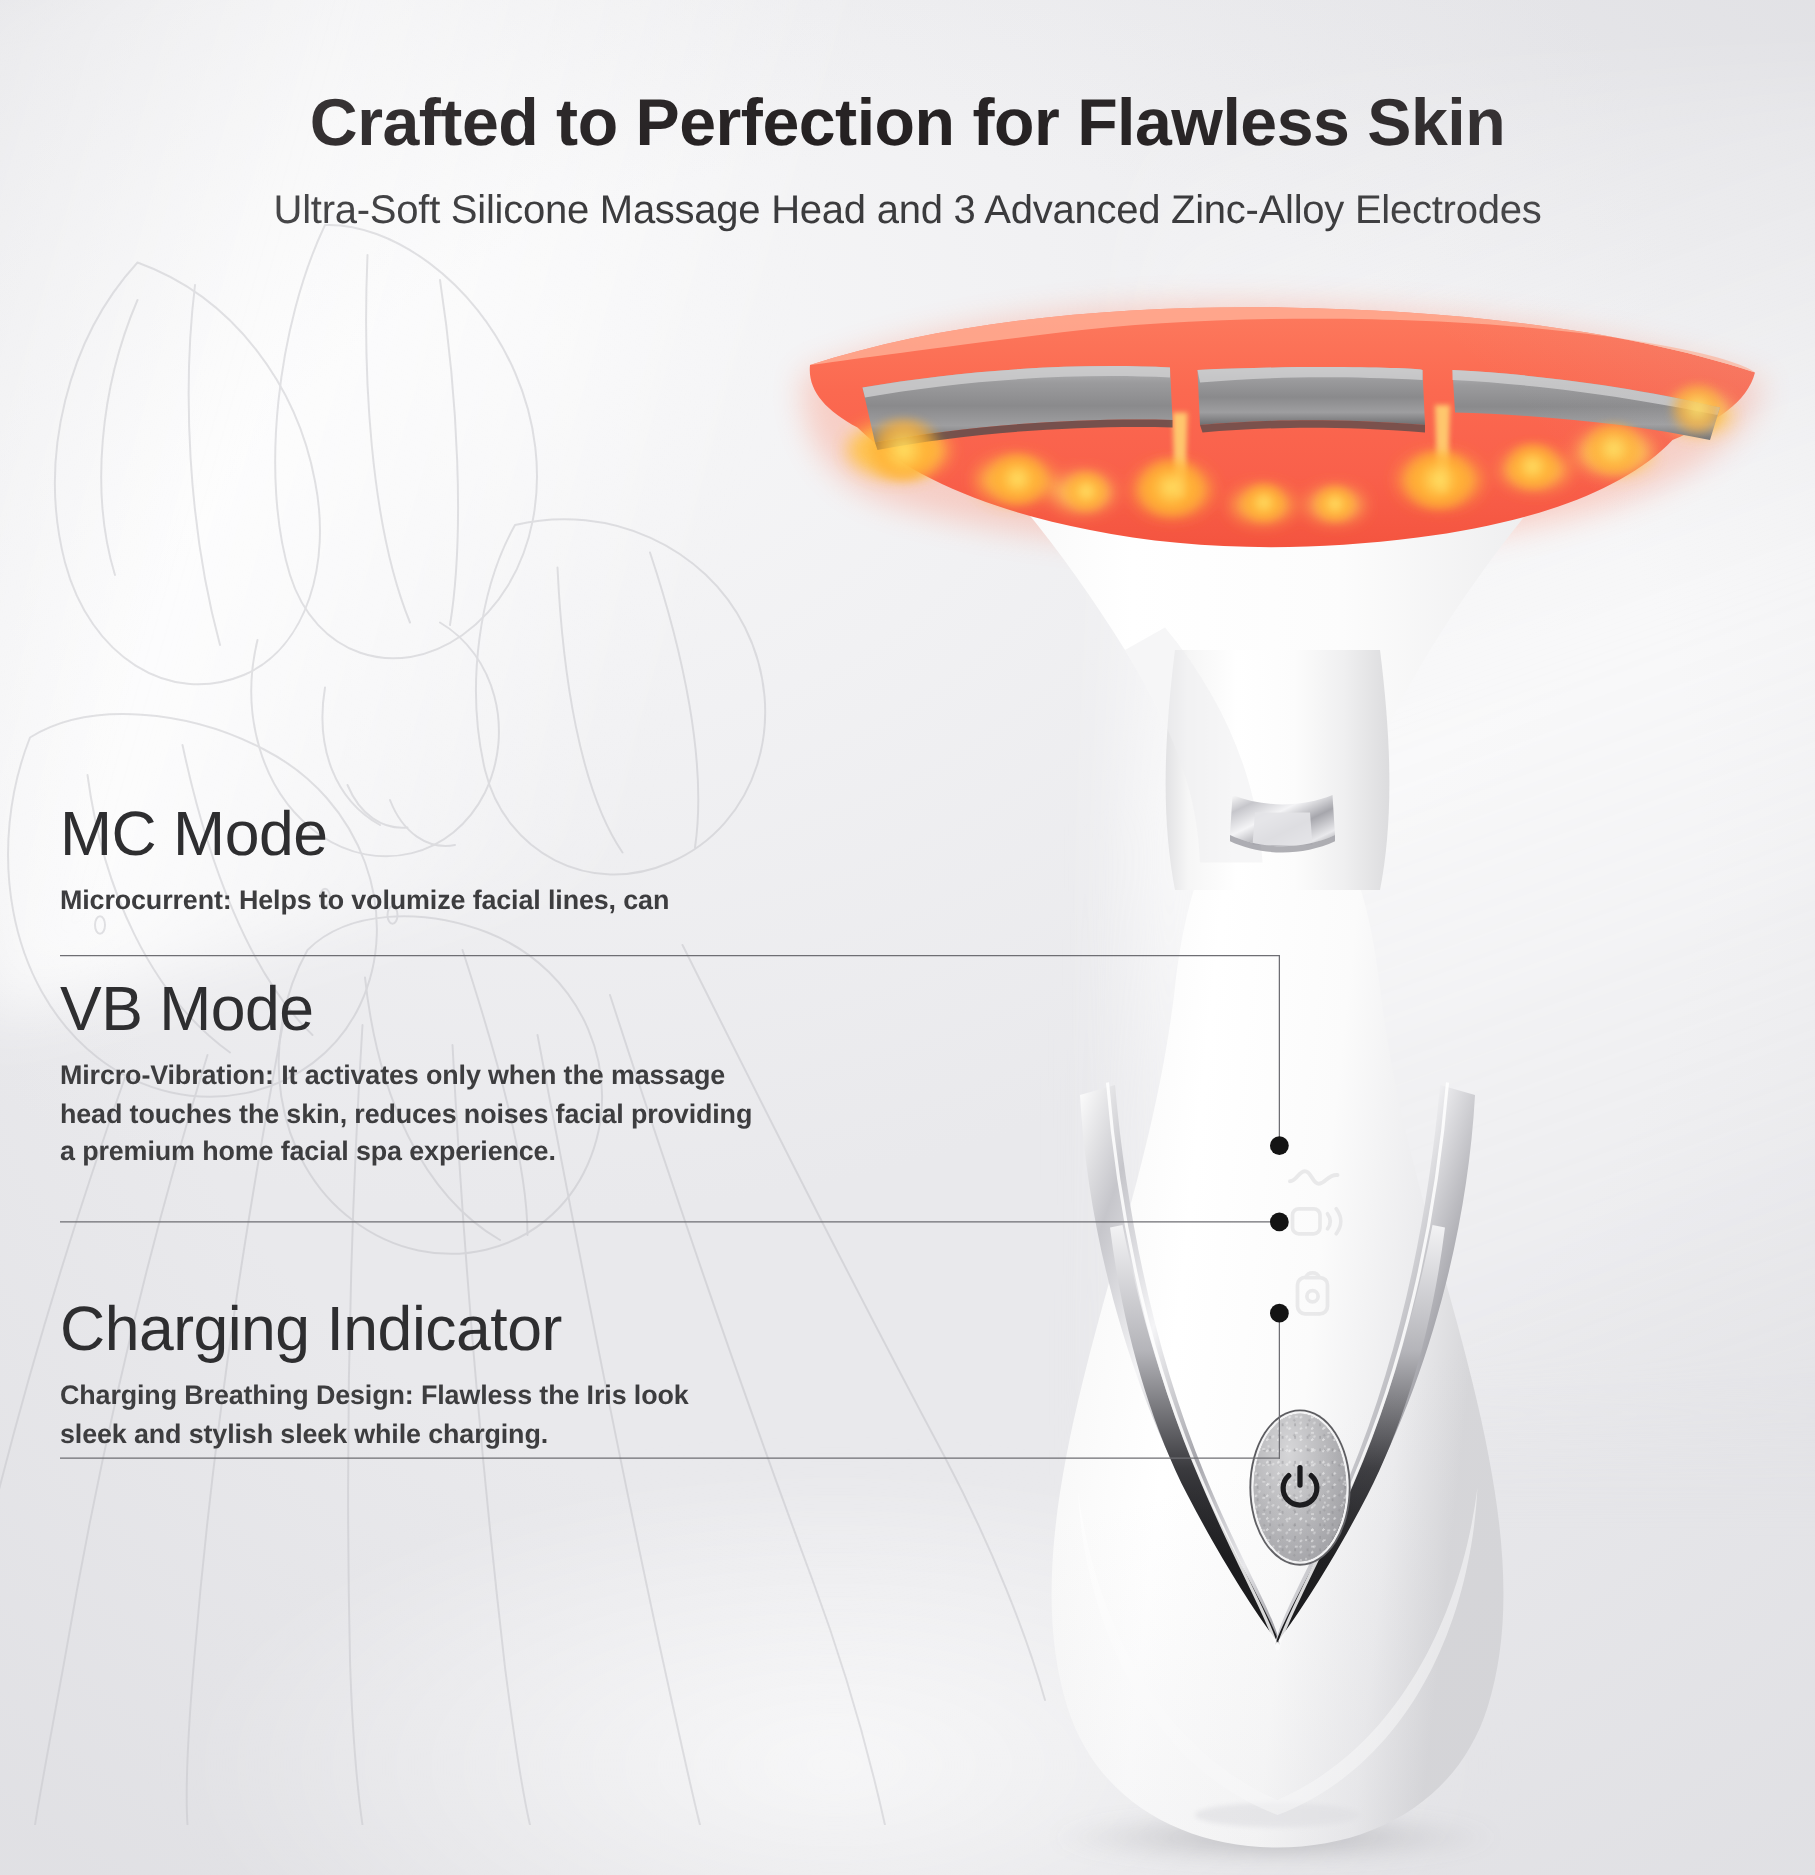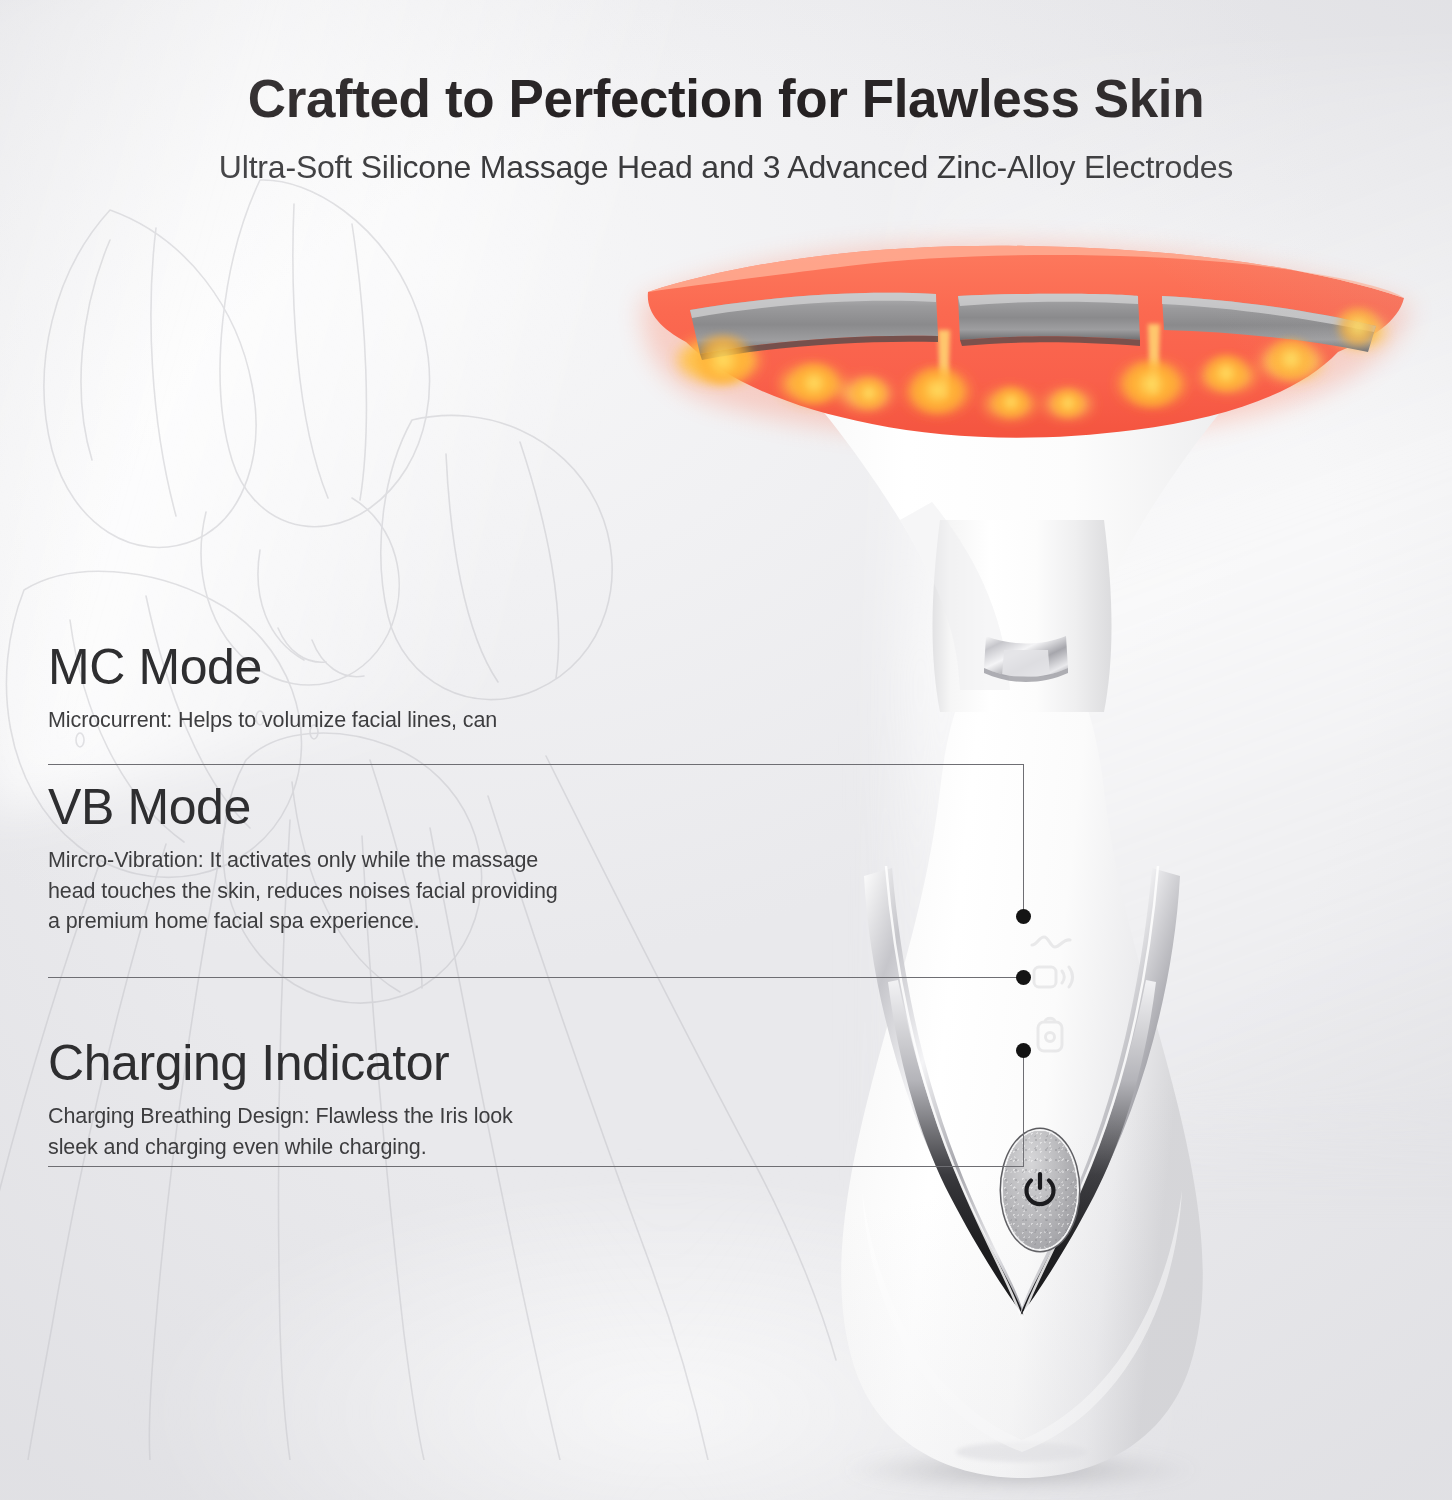--- a/index.html
+++ b/index.html
@@ -94,21 +94,21 @@
     font-size: 50px;
     font-weight: 400;
     color: #2e2e30;
     letter-spacing: -0.4px;
     line-height: 1.1;
     margin: 0 0 10px 0;
     white-space: nowrap;
   }
   .feature-body {
     font-size: 21.5px;
-    font-weight: 400;
+    font-weight: 700;
     color: #3d3d3f;
     line-height: 1.42;
     margin: 0;
     letter-spacing: -0.1px;
   }
   .feature-body span { display: block; }
 
   #feature-mc  { top: 640px; }
   #feature-vb  { top: 780px; }
   #feature-ch  { top: 1036px; }
@@ -476,27 +476,27 @@
   <div class="feature" id="feature-mc">
     <h2 class="feature-title">MC Mode</h2>
     <p class="feature-body">
       <span>Microcurrent: Helps to volumize facial lines, can</span>
     </p>
   </div>
 
   <div class="feature" id="feature-vb">
     <h2 class="feature-title">VB Mode</h2>
     <p class="feature-body">
-      <span>Mircro-Vibration: It activates only while the massage</span>
+      <span>Mircro-Vibration: It activates only when the massage</span>
       <span>head touches the skin, reduces noises facial providing</span>
       <span>a premium home facial spa experience.</span>
     </p>
   </div>
 
   <div class="feature" id="feature-ch">
     <h2 class="feature-title">Charging Indicator</h2>
     <p class="feature-body">
       <span>Charging Breathing Design: Flawless the Iris look</span>
-      <span>sleek and charging even while charging.</span>
+      <span>sleek and stylish sleek while charging.</span>
     </p>
   </div>
 
 </div>
 
 </body></html>

